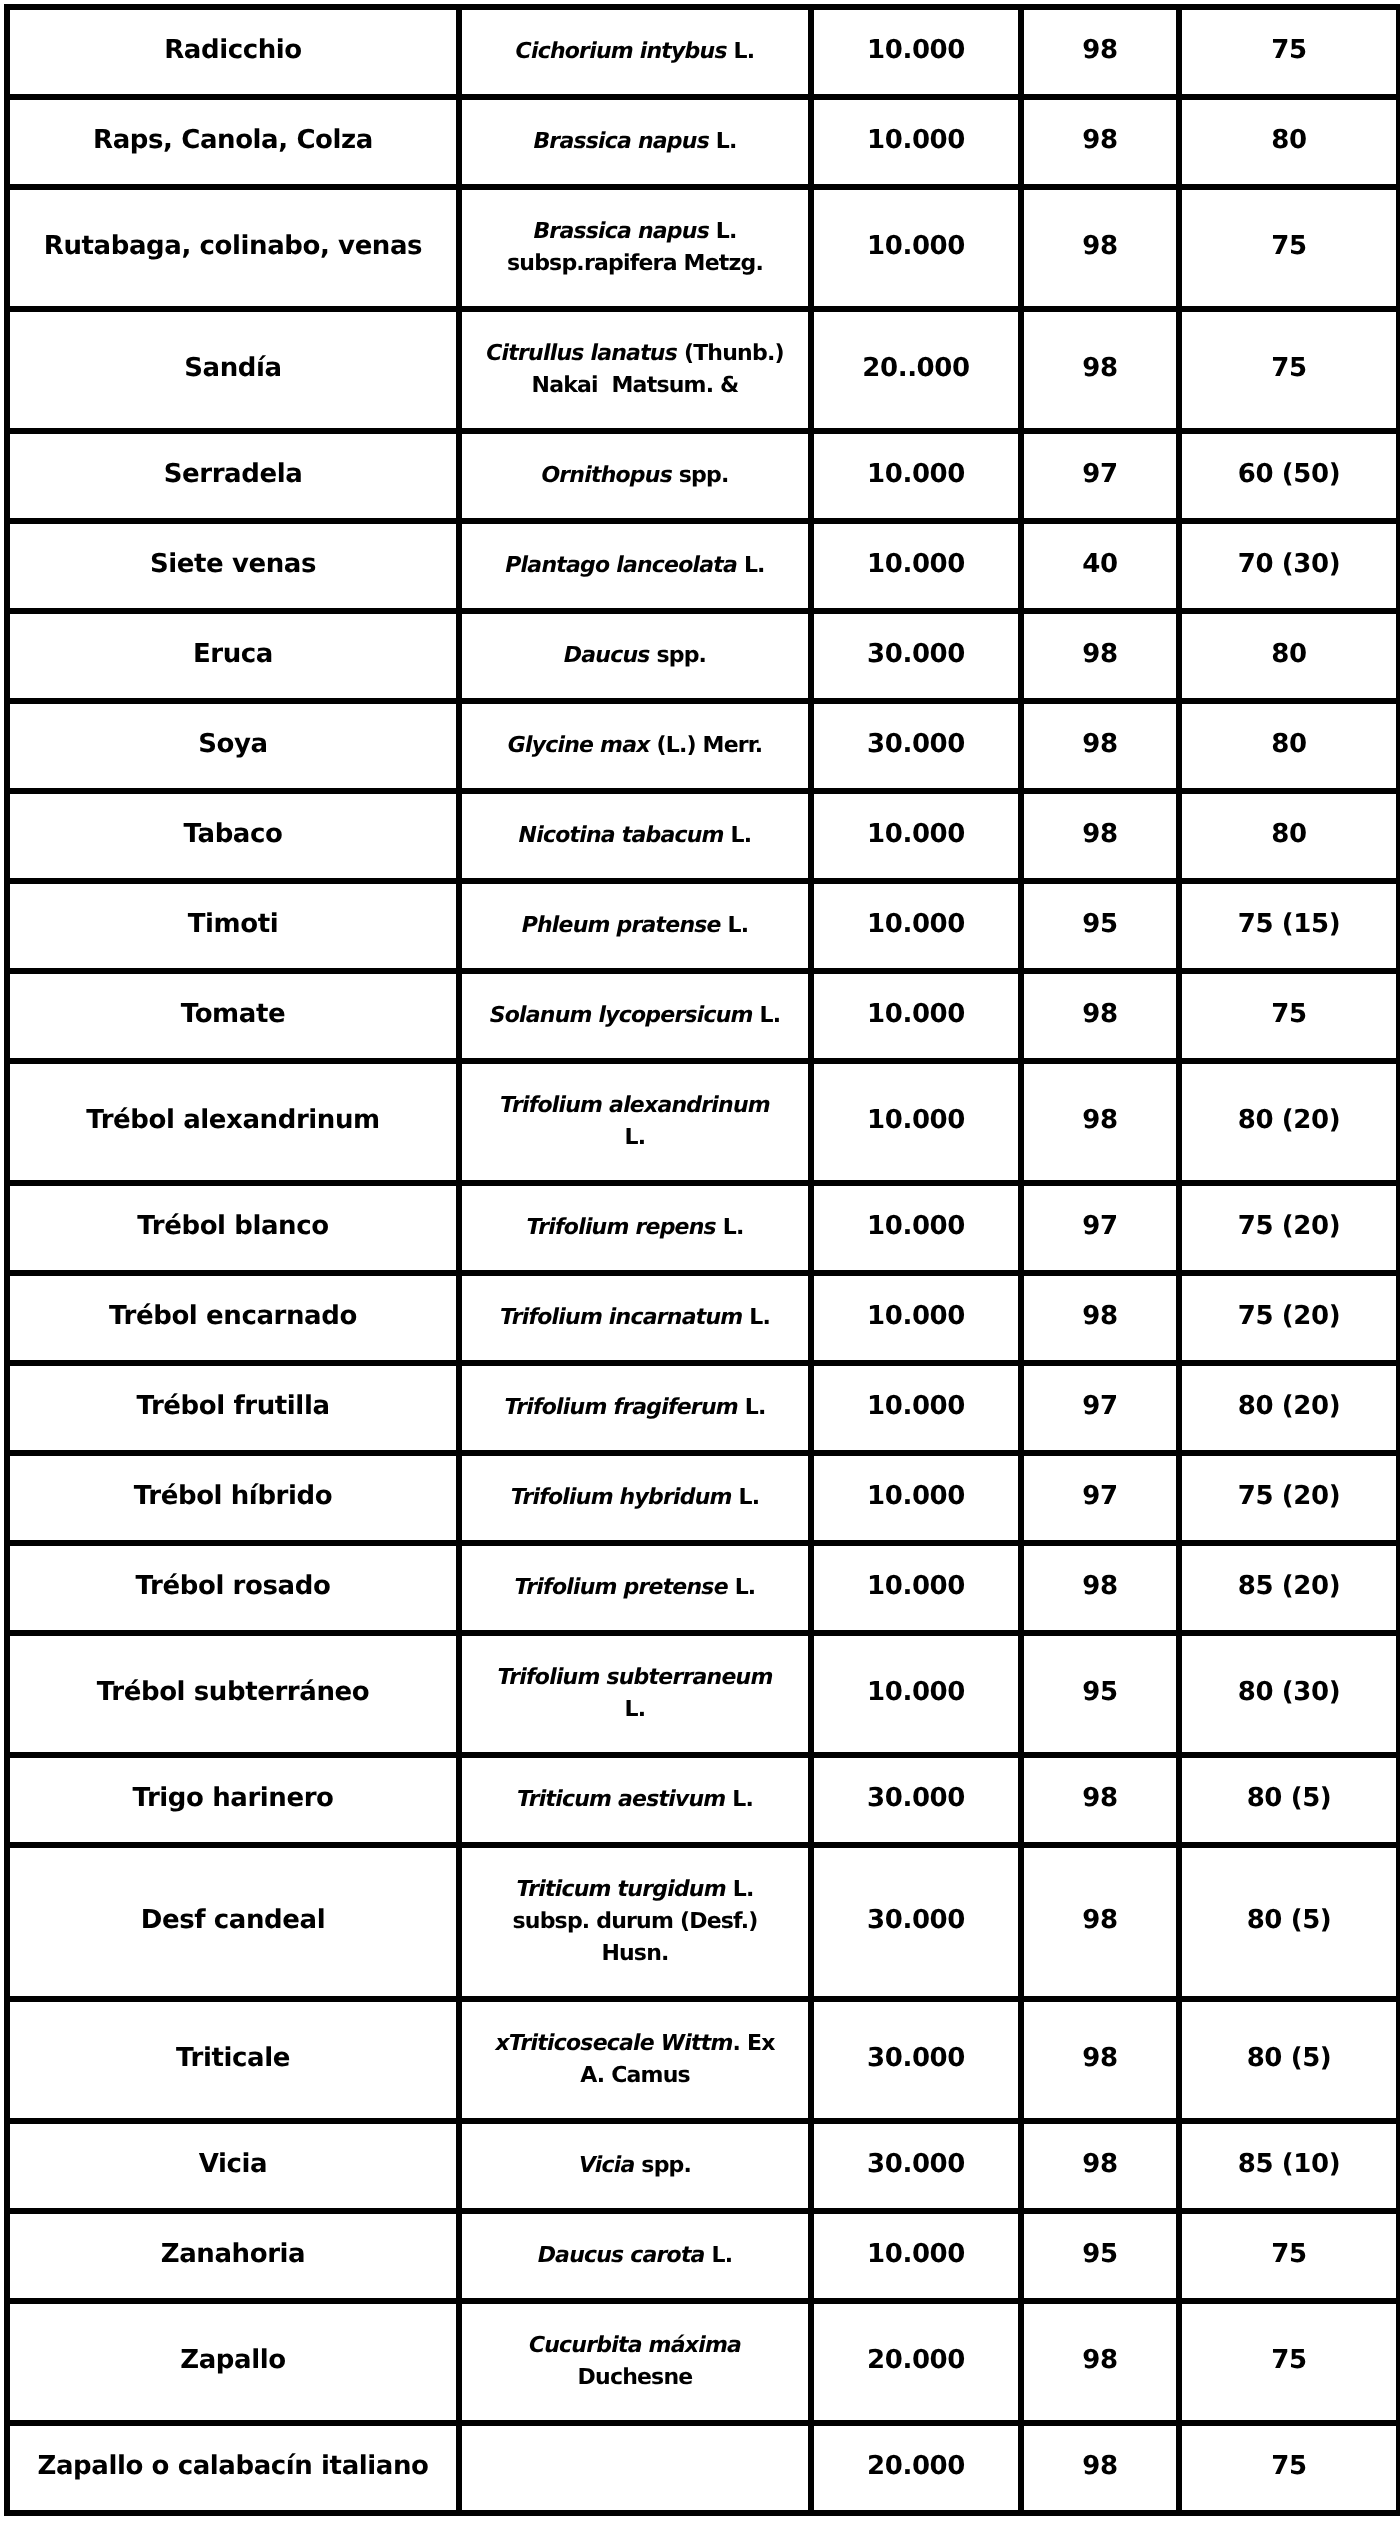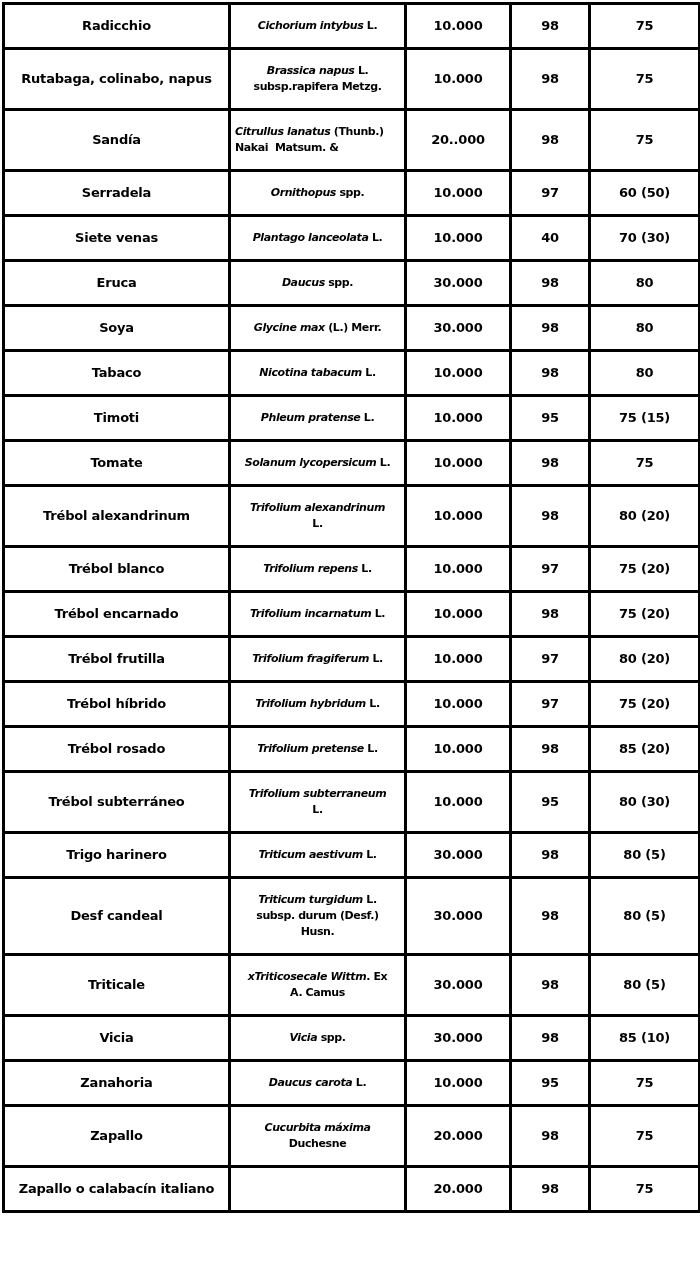--- a/index.html
+++ b/index.html
@@ -48,33 +48,40 @@
     </colgroup>
     <tbody>
   <tr>
     <td class="c-common">Radicchio</td>
     <td class="c-sci"><span class="line"><i>Cichorium intybus</i><span> L.</span></span></td>
     <td class="c-num">10.000</td>
     <td class="c-num">98</td>
     <td class="c-num">75</td>
   </tr>
 
-
-
-  <tr>
-    <td class="c-common">Rutabaga, colinabo, napus</td>
+  <tr>
+    <td class="c-common">Raps, Canola, Colza</td>
+    <td class="c-sci"><span class="line"><i>Brassica napus</i><span> L.</span></span></td>
+    <td class="c-num">10.000</td>
+    <td class="c-num">98</td>
+    <td class="c-num">80</td>
+  </tr>
+
+
+  <tr>
+    <td class="c-common">Rutabaga, colinabo, venas</td>
     <td class="c-sci"><span class="line"><i>Brassica napus</i><span> L.</span></span><br><span class="line"><span>subsp.rapifera Metzg.</span></span></td>
     <td class="c-num">10.000</td>
     <td class="c-num">98</td>
     <td class="c-num">75</td>
   </tr>
 
   <tr>
     <td class="c-common">Sandía</td>
-    <td class="c-sci" style="text-align: left;"><span class="line"><i>Citrullus lanatus</i><span> (Thunb.)</span></span><br><span class="line"><span>Nakai&nbsp; Matsum. &amp;</span></span></td>
+    <td class="c-sci" style="text-align: center;"><span class="line"><i>Citrullus lanatus</i><span> (Thunb.)</span></span><br><span class="line"><span>Nakai&nbsp; Matsum. &amp;</span></span></td>
     <td class="c-num">20..000</td>
     <td class="c-num">98</td>
     <td class="c-num">75</td>
   </tr>
 
   <tr>
     <td class="c-common">Serradela</td>
     <td class="c-sci"><span class="line"><i>Ornithopus</i><span> spp.</span></span></td>
     <td class="c-num">10.000</td>
     <td class="c-num">97</td>

